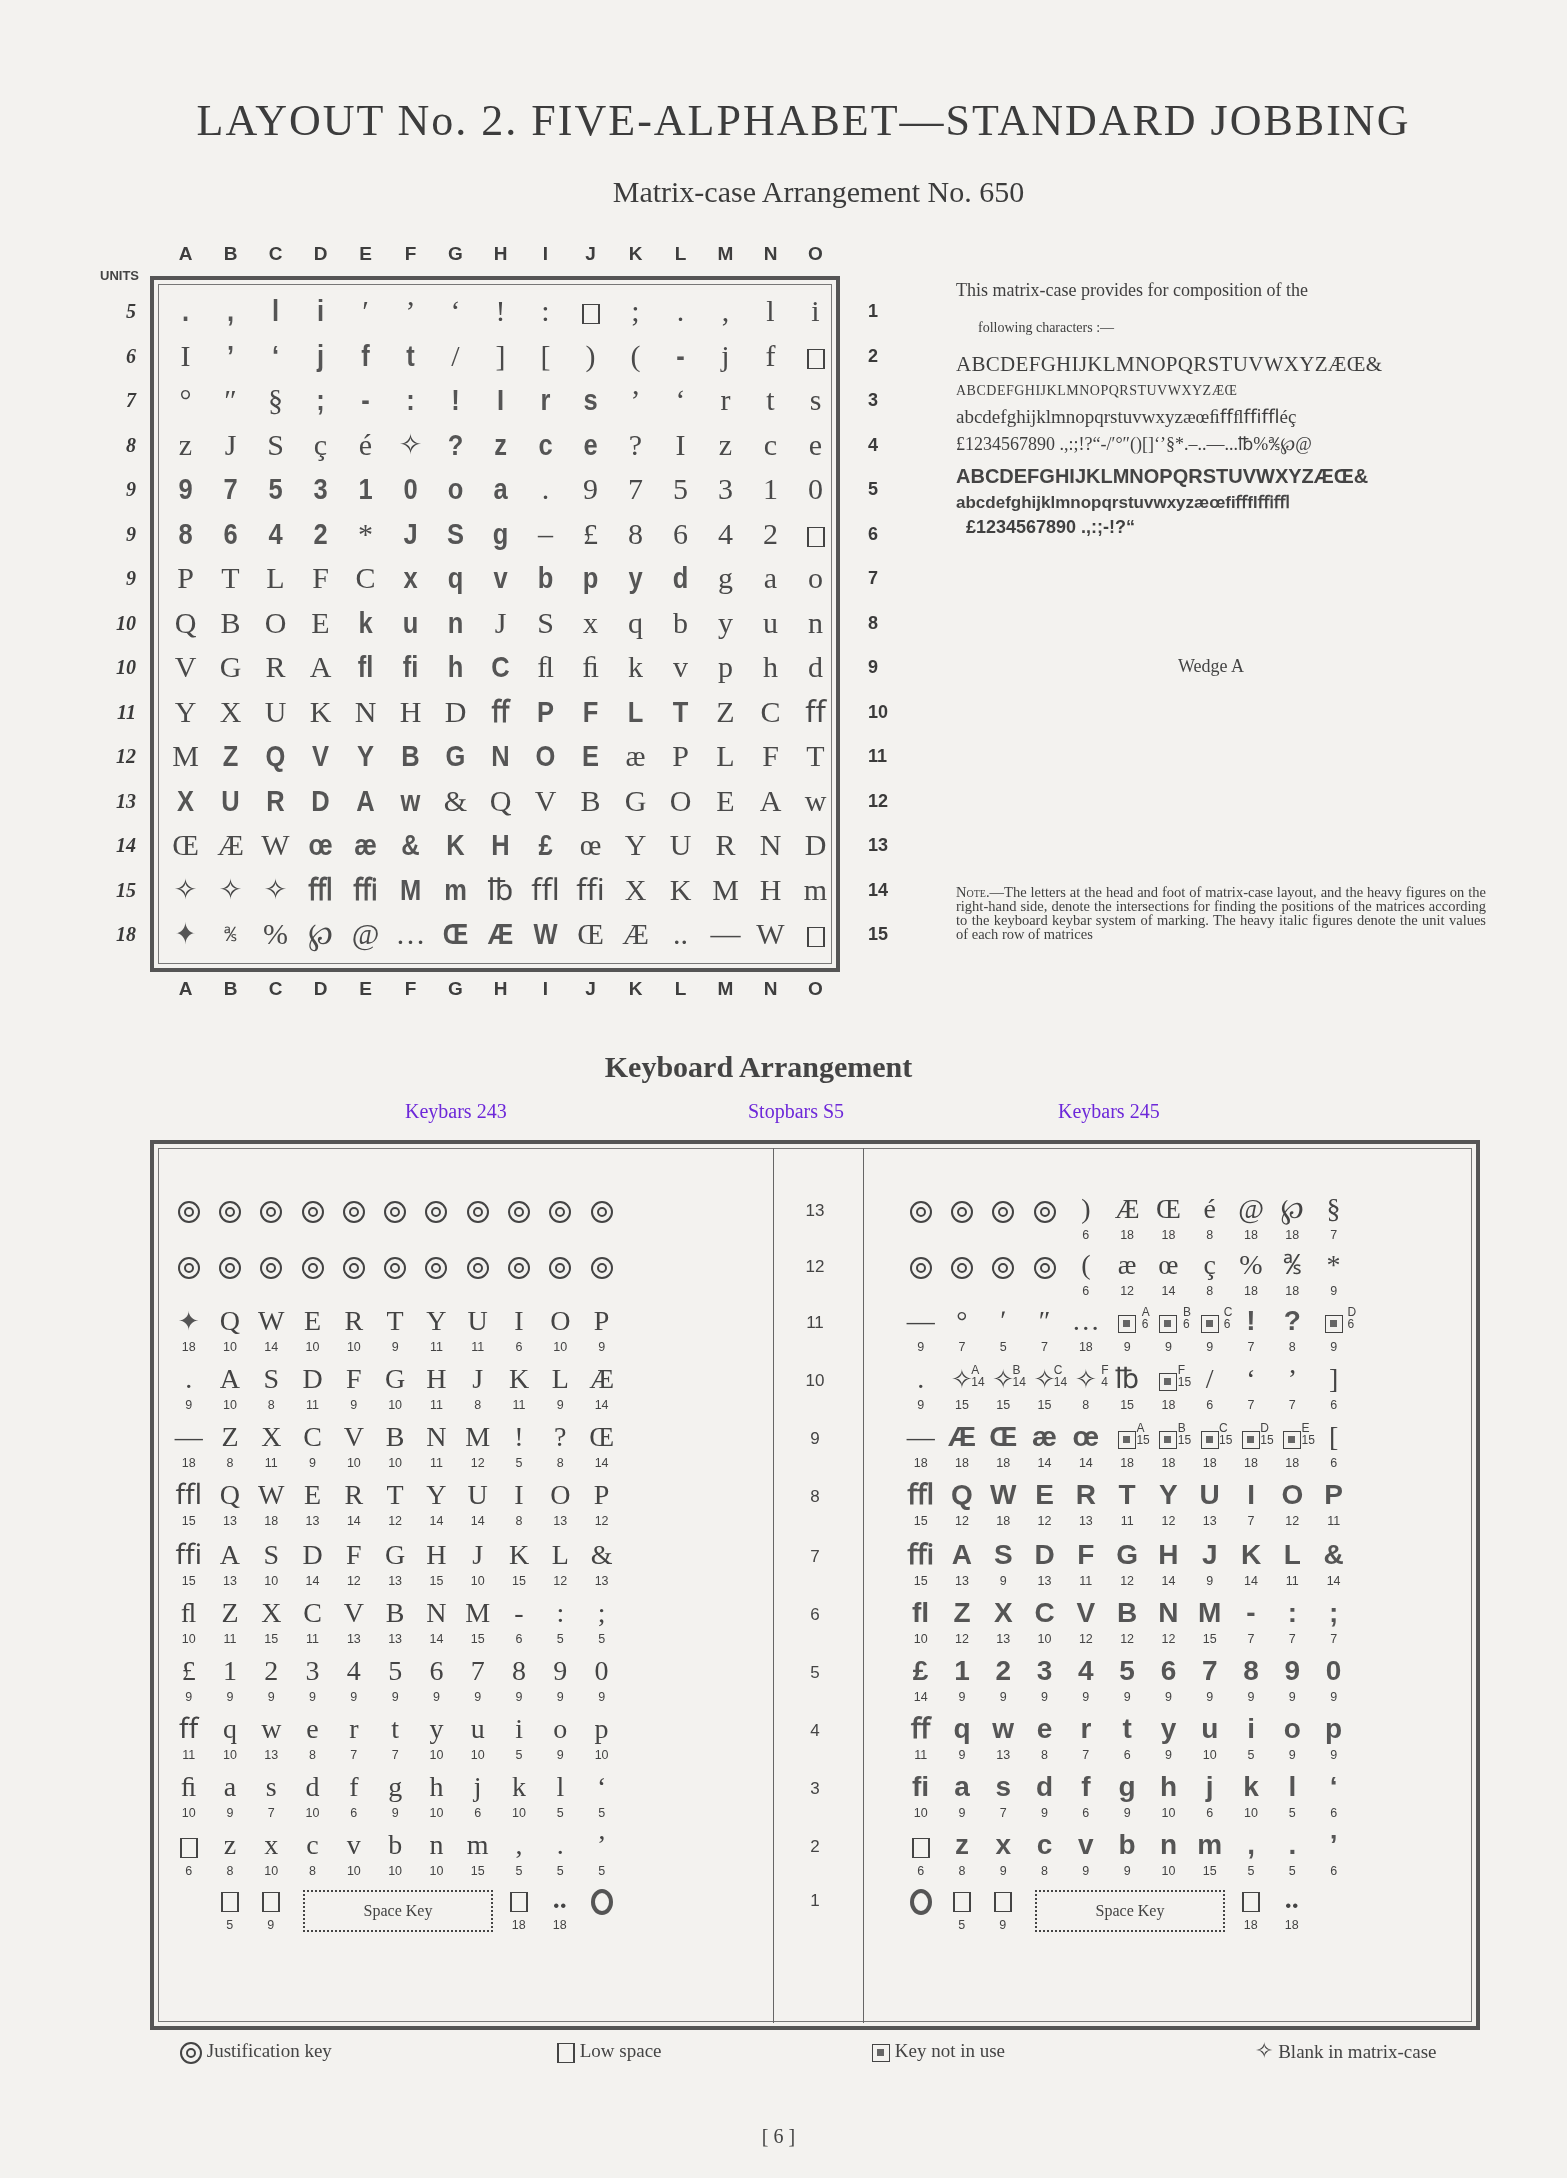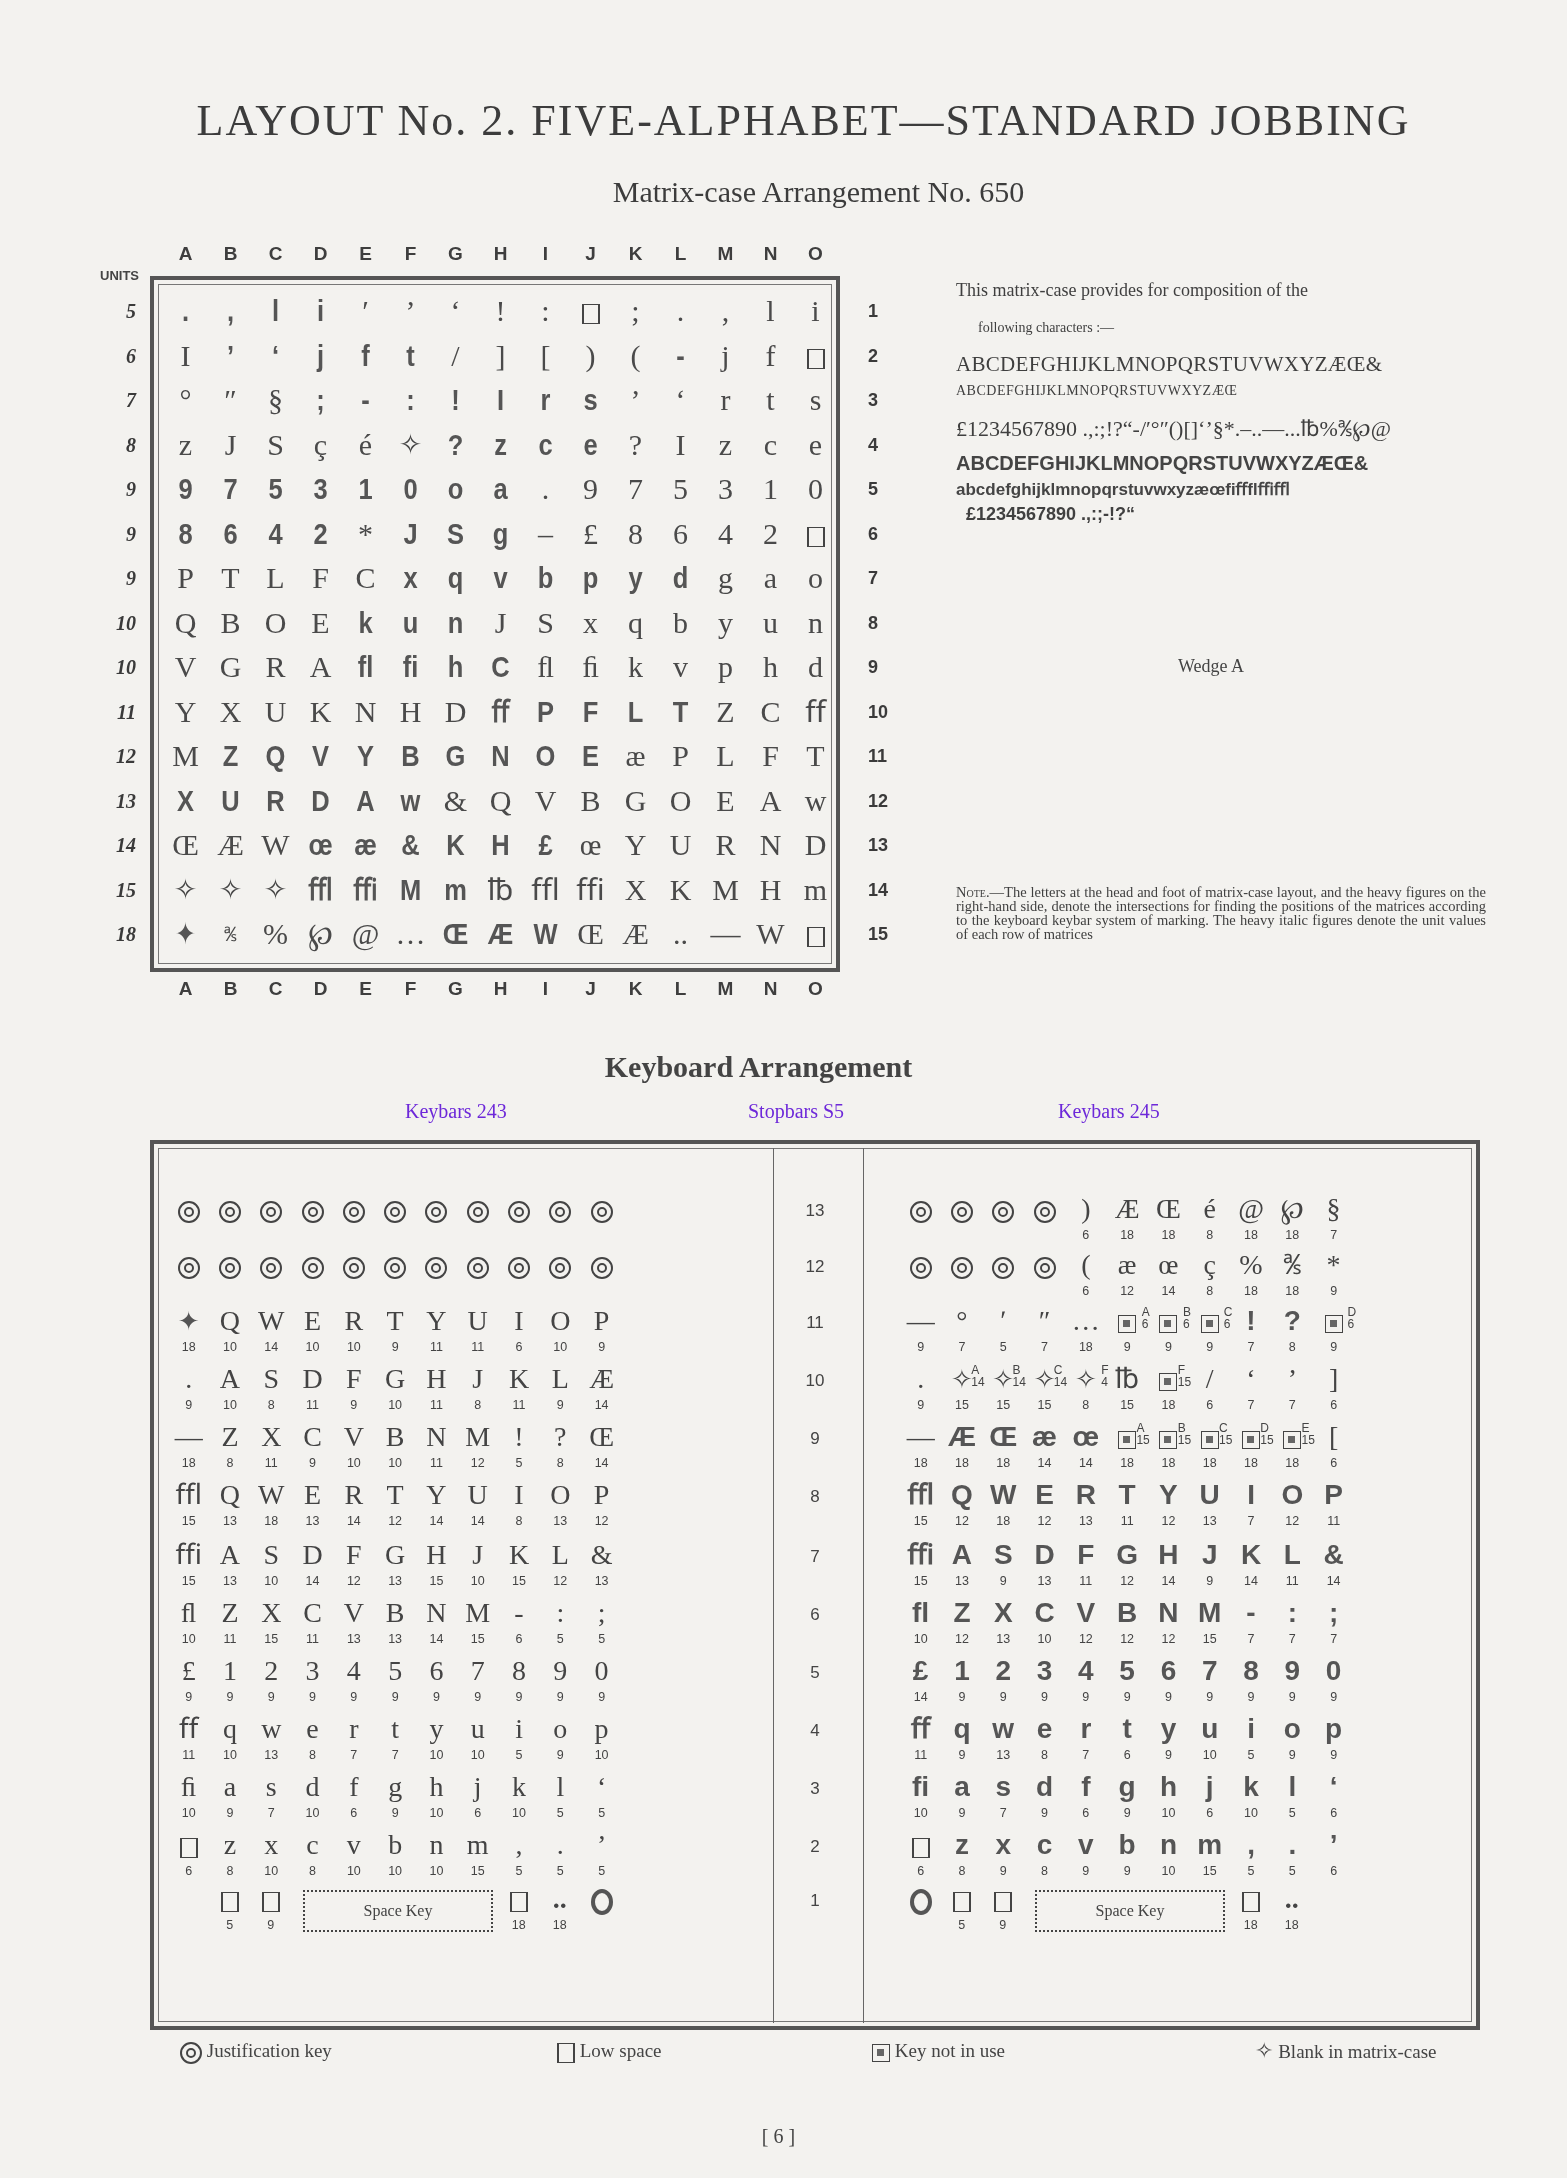--- a/index.html
+++ b/index.html
@@ -25,21 +25,21 @@
   #unit-col{left:100px;top:289px;}
   .ucell{height:44.5px;line-height:44px;width:36px;text-align:right;font-family:"Liberation Serif",serif;font-style:italic;font-weight:bold;font-size:20px;color:#3a3a3a;}
   #row-col{left:868px;top:289px;}
   .rcell{height:44.5px;line-height:44px;width:30px;text-align:left;font-family:"Liberation Sans",sans-serif;font-weight:bold;font-size:18px;color:#3a3a3a;}
   #info{left:956px;top:280px;width:530px;font-family:"Liberation Serif",serif;color:#3f3f3f;}
   #info .intro{font-size:18px;line-height:20px;text-align:justify;text-indent:0;}
   #info .intro2{padding-left:22px;font-size:14px;line-height:20px;margin-top:18px;}
   #info .l1{font-size:21px;margin-top:14px;letter-spacing:0.3px;}
   #info .l2{font-size:14px;margin-top:6px;letter-spacing:0.5px;}
   #info .l3{font-size:19px;margin-top:4px;}
-  #info .l4{font-size:22px;margin-top:13px;}
+  #info .l4{font-size:18px;margin-top:2px;}
   #info .b1{font-family:"Liberation Sans",sans-serif;font-weight:bold;font-size:20px;margin-top:10px;color:#444;}
   #info .b2{font-family:"Liberation Sans",sans-serif;font-weight:bold;font-size:17px;margin-top:2px;color:#444;}
   #info .b3{font-family:"Liberation Sans",sans-serif;font-weight:bold;font-size:18px;margin-top:4px;color:#404040;padding-left:10px;}
   #wedge{left:1178px;top:656px;font-family:"Liberation Serif",serif;font-size:18px;color:#444;}
   #note{left:956px;top:885px;width:530px;font-family:"Liberation Serif",serif;font-size:14.5px;line-height:14px;color:#3f3f3f;text-align:justify;}
   #note .sc{font-variant:small-caps;}
   #kb-title{left:0;width:1567px;top:1050px;text-align:center;font-family:"Liberation Serif",serif;font-weight:bold;font-size:30px;color:#444;padding-right:50px;box-sizing:border-box;}
   .kbhead{top:1100px;font-family:"Liberation Serif",serif;font-weight:normal;font-size:20px;color:#6d28d9;}
   #kb-frame{left:150px;top:1140px;width:1330px;height:890px;border:4px solid #555;box-sizing:border-box;}
   #kb-frame .inner{position:absolute;left:4px;top:4px;right:4px;bottom:4px;border:1px solid #777;}
@@ -398,20 +398,21 @@
     <span>M</span>
     <span>N</span>
     <span>O</span>
   </div>
 
 <div id="info" class="abs">
   <div class="intro">This matrix-case provides for composition of the</div>
   <div class="intro2">following characters :—</div>
   <div class="l1">ABCDEFGHIJKLMNOPQRSTUVWXYZÆŒ&amp;</div>
   <div class="l2">ABCDEFGHIJKLMNOPQRSTUVWXYZÆŒ</div>
+  <div class="l3">abcdefghijklmnopqrstuvwxyzæœﬁﬀﬂﬃﬄéç</div>
   <div class="l4">£1234567890   .,:;!?“-/′°″()[]‘’§*.–..—...℔%℁℘@</div>
   <div class="b1">ABCDEFGHIJKLMNOPQRSTUVWXYZÆŒ&amp;</div>
   <div class="b2">abcdefghijklmnopqrstuvwxyzæœﬁﬀﬂﬃﬄ</div>
   <div class="b3">£1234567890    .,:;-!?“</div>
 </div>
 <div id="wedge" class="abs">Wedge A</div>
 <div id="note" class="abs"><span class="sc">Note.</span><span>—The letters at the head and foot of matrix-case layout, and the heavy figures on the right-hand side, denote the intersections for finding the positions of the matrices according to the keyboard keybar system of marking. The heavy italic figures denote the unit values of each row of matrices</span></div>
 
 <div id="kb-title" class="abs">Keyboard Arrangement</div>
 <div class="abs kbhead" style="left:405px">Keybars 243</div>

